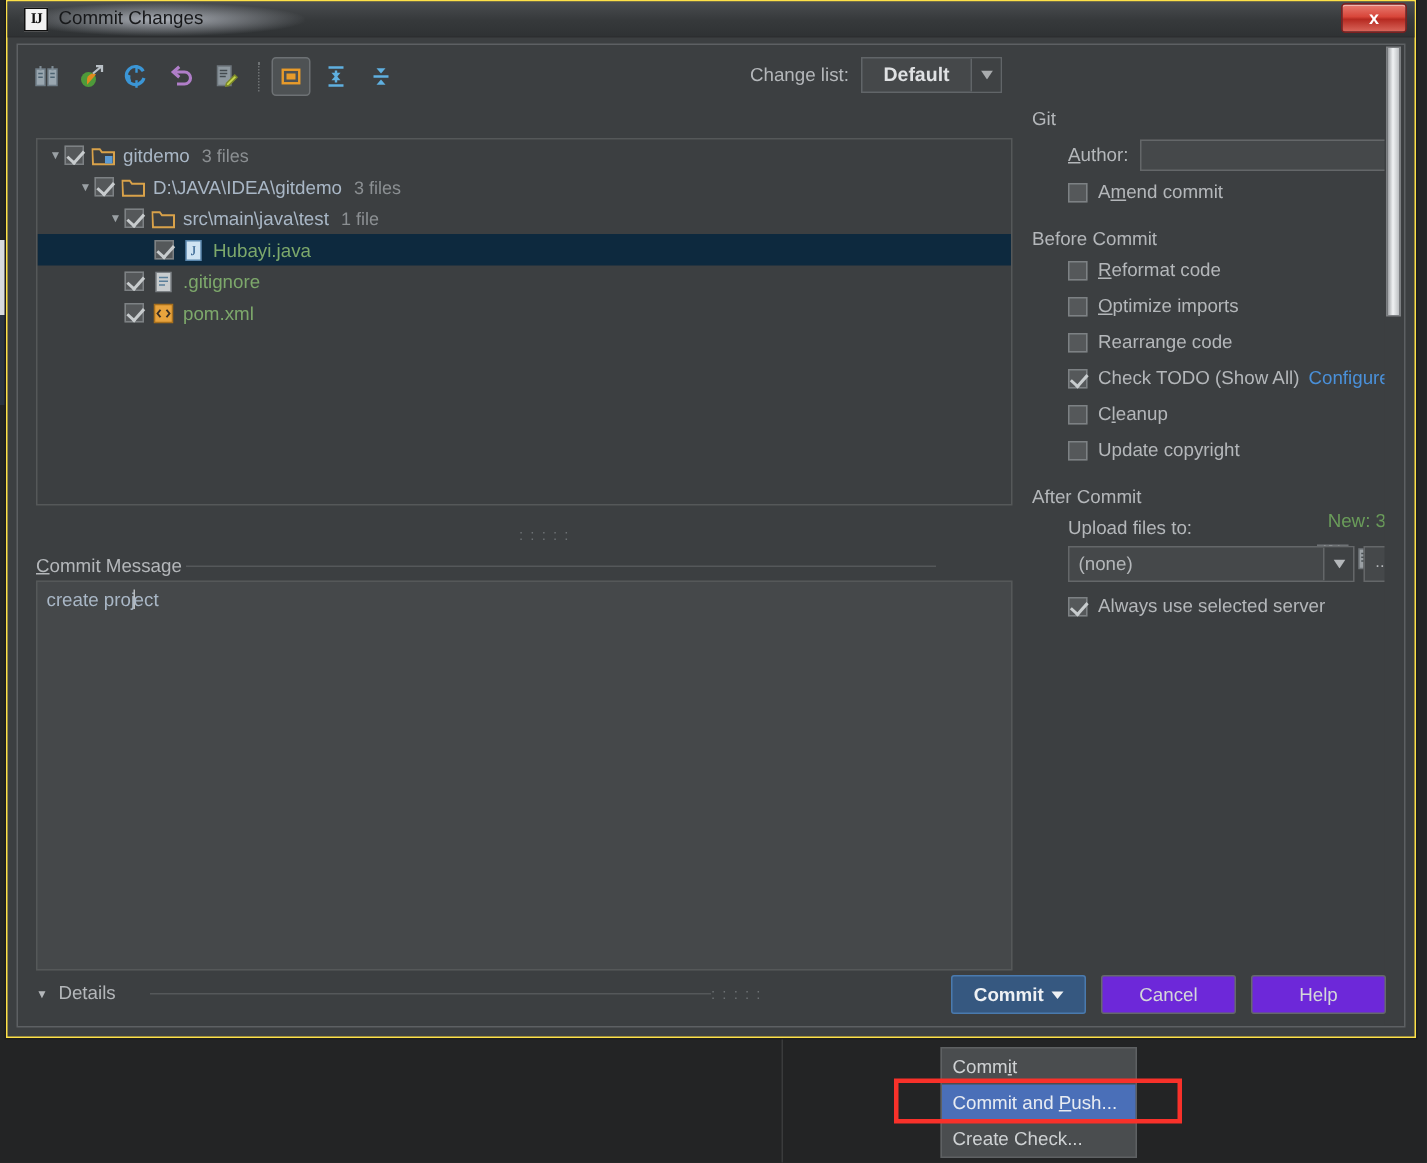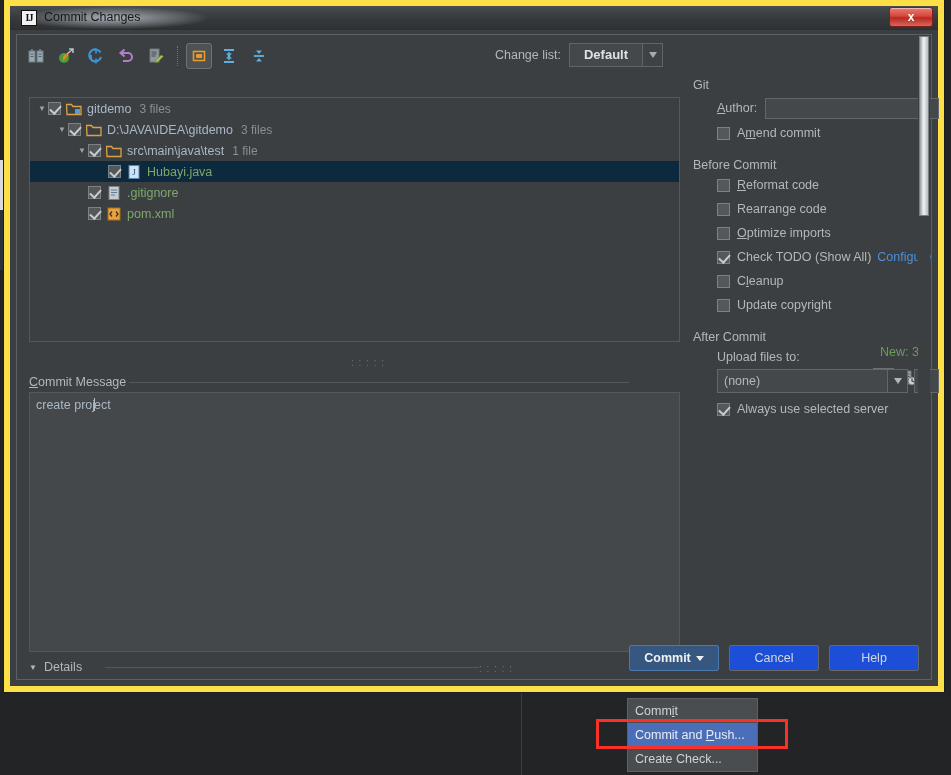--- a/index.html
+++ b/index.html
@@ -24,21 +24,21 @@
   }
   #left-strip2 {
     position:absolute; left:0; top:210px; width:10px; height:60px;
     background:#2a3340;
   }
 
   
   #window {
     position:absolute; left:4px; top:0px; width:940px; height:692px;
     background:#3c3f41;
-    border:6px solid #fde047;
+    border:1px solid #fde047;
     box-shadow: 0 0 0 1px #1c1d1e;
   }
   #titlebar {
     position:absolute; left:0; top:0; width:100%; height:24px;
     background: linear-gradient(to bottom,#4a4d50 0%, #36393b 55%, #2f3234 100%);
     border-bottom:1px solid #2c2e30;
   }
   #titlebar-glow {
     position:absolute; left:8px; top:1px; width:190px; height:22px;
     background: radial-gradient(ellipse at center, rgba(210,215,225,0.75) 0%, rgba(210,215,225,0.0) 72%);
@@ -171,21 +171,21 @@
 
   
   #rscroll { position:absolute; right:1px; top:1px; width:12px; bottom:1px; background:#3c3f41; }
   #rthumb { position:absolute; left:1px; top:0px; width:10px; height:180px;
     background:linear-gradient(to right,#9a9da0,#f0f2f4 45%,#b8bbbe); border:1px solid #7c7f82; }
 
   
   #btnrow { position:absolute; right:12px; bottom:8px; display:flex; gap:10px; }
   .btn {
     min-width:90px; height:26px; font-size:12.5px; color:#d4d7d9;
-    background:#1d4ed8; border:1px solid #65686a; border-radius:2px;
+    background:#6d28d9; border:1px solid #65686a; border-radius:2px;
     display:flex; align-items:center; justify-content:center; gap:5px;
   }
   .btn.primary { background:#365880; border-color:#4a7aae; color:#eef1f4; font-weight:bold; }
   .tri-down { width:0;height:0;border-left:4px solid transparent;border-right:4px solid transparent;border-top:5px solid currentColor;}
 
   
   #menu {
     position:absolute; left:627px; top:698px; width:131px;
     background:#4a4d4f; border:1px solid #5e6163; z-index:40;
   }
@@ -408,25 +408,25 @@
           <span class="grp-title">Before Commit</span>
           <span class="grp-line" style="left:92px;"></span>
         </div>
         <div id="before-list">
             <div class="ck-row">
               <span class="ck"></span>
               <span><u class="mn">R</u>eformat code</span>
             </div>
             <div class="ck-row">
               <span class="ck"></span>
+              <span><u class="mn">O</u>ptimize imports</span>
+            </div>
+            <div class="ck-row">
+              <span class="ck"></span>
               <span>Rearran<u class="mn">g</u>e code</span>
-            </div>
-            <div class="ck-row">
-              <span class="ck"></span>
-              <span><u class="mn">O</u>ptimize imports</span>
             </div>
             <div class="ck-row">
               <span class="ck checked"></span>
               <span>Check TODO (Show All)</span>
               <span class="link">Configure</span>
             </div>
             <div class="ck-row">
               <span class="ck"></span>
               <span>C<u class="mn">l</u>eanup</span>
             </div>

